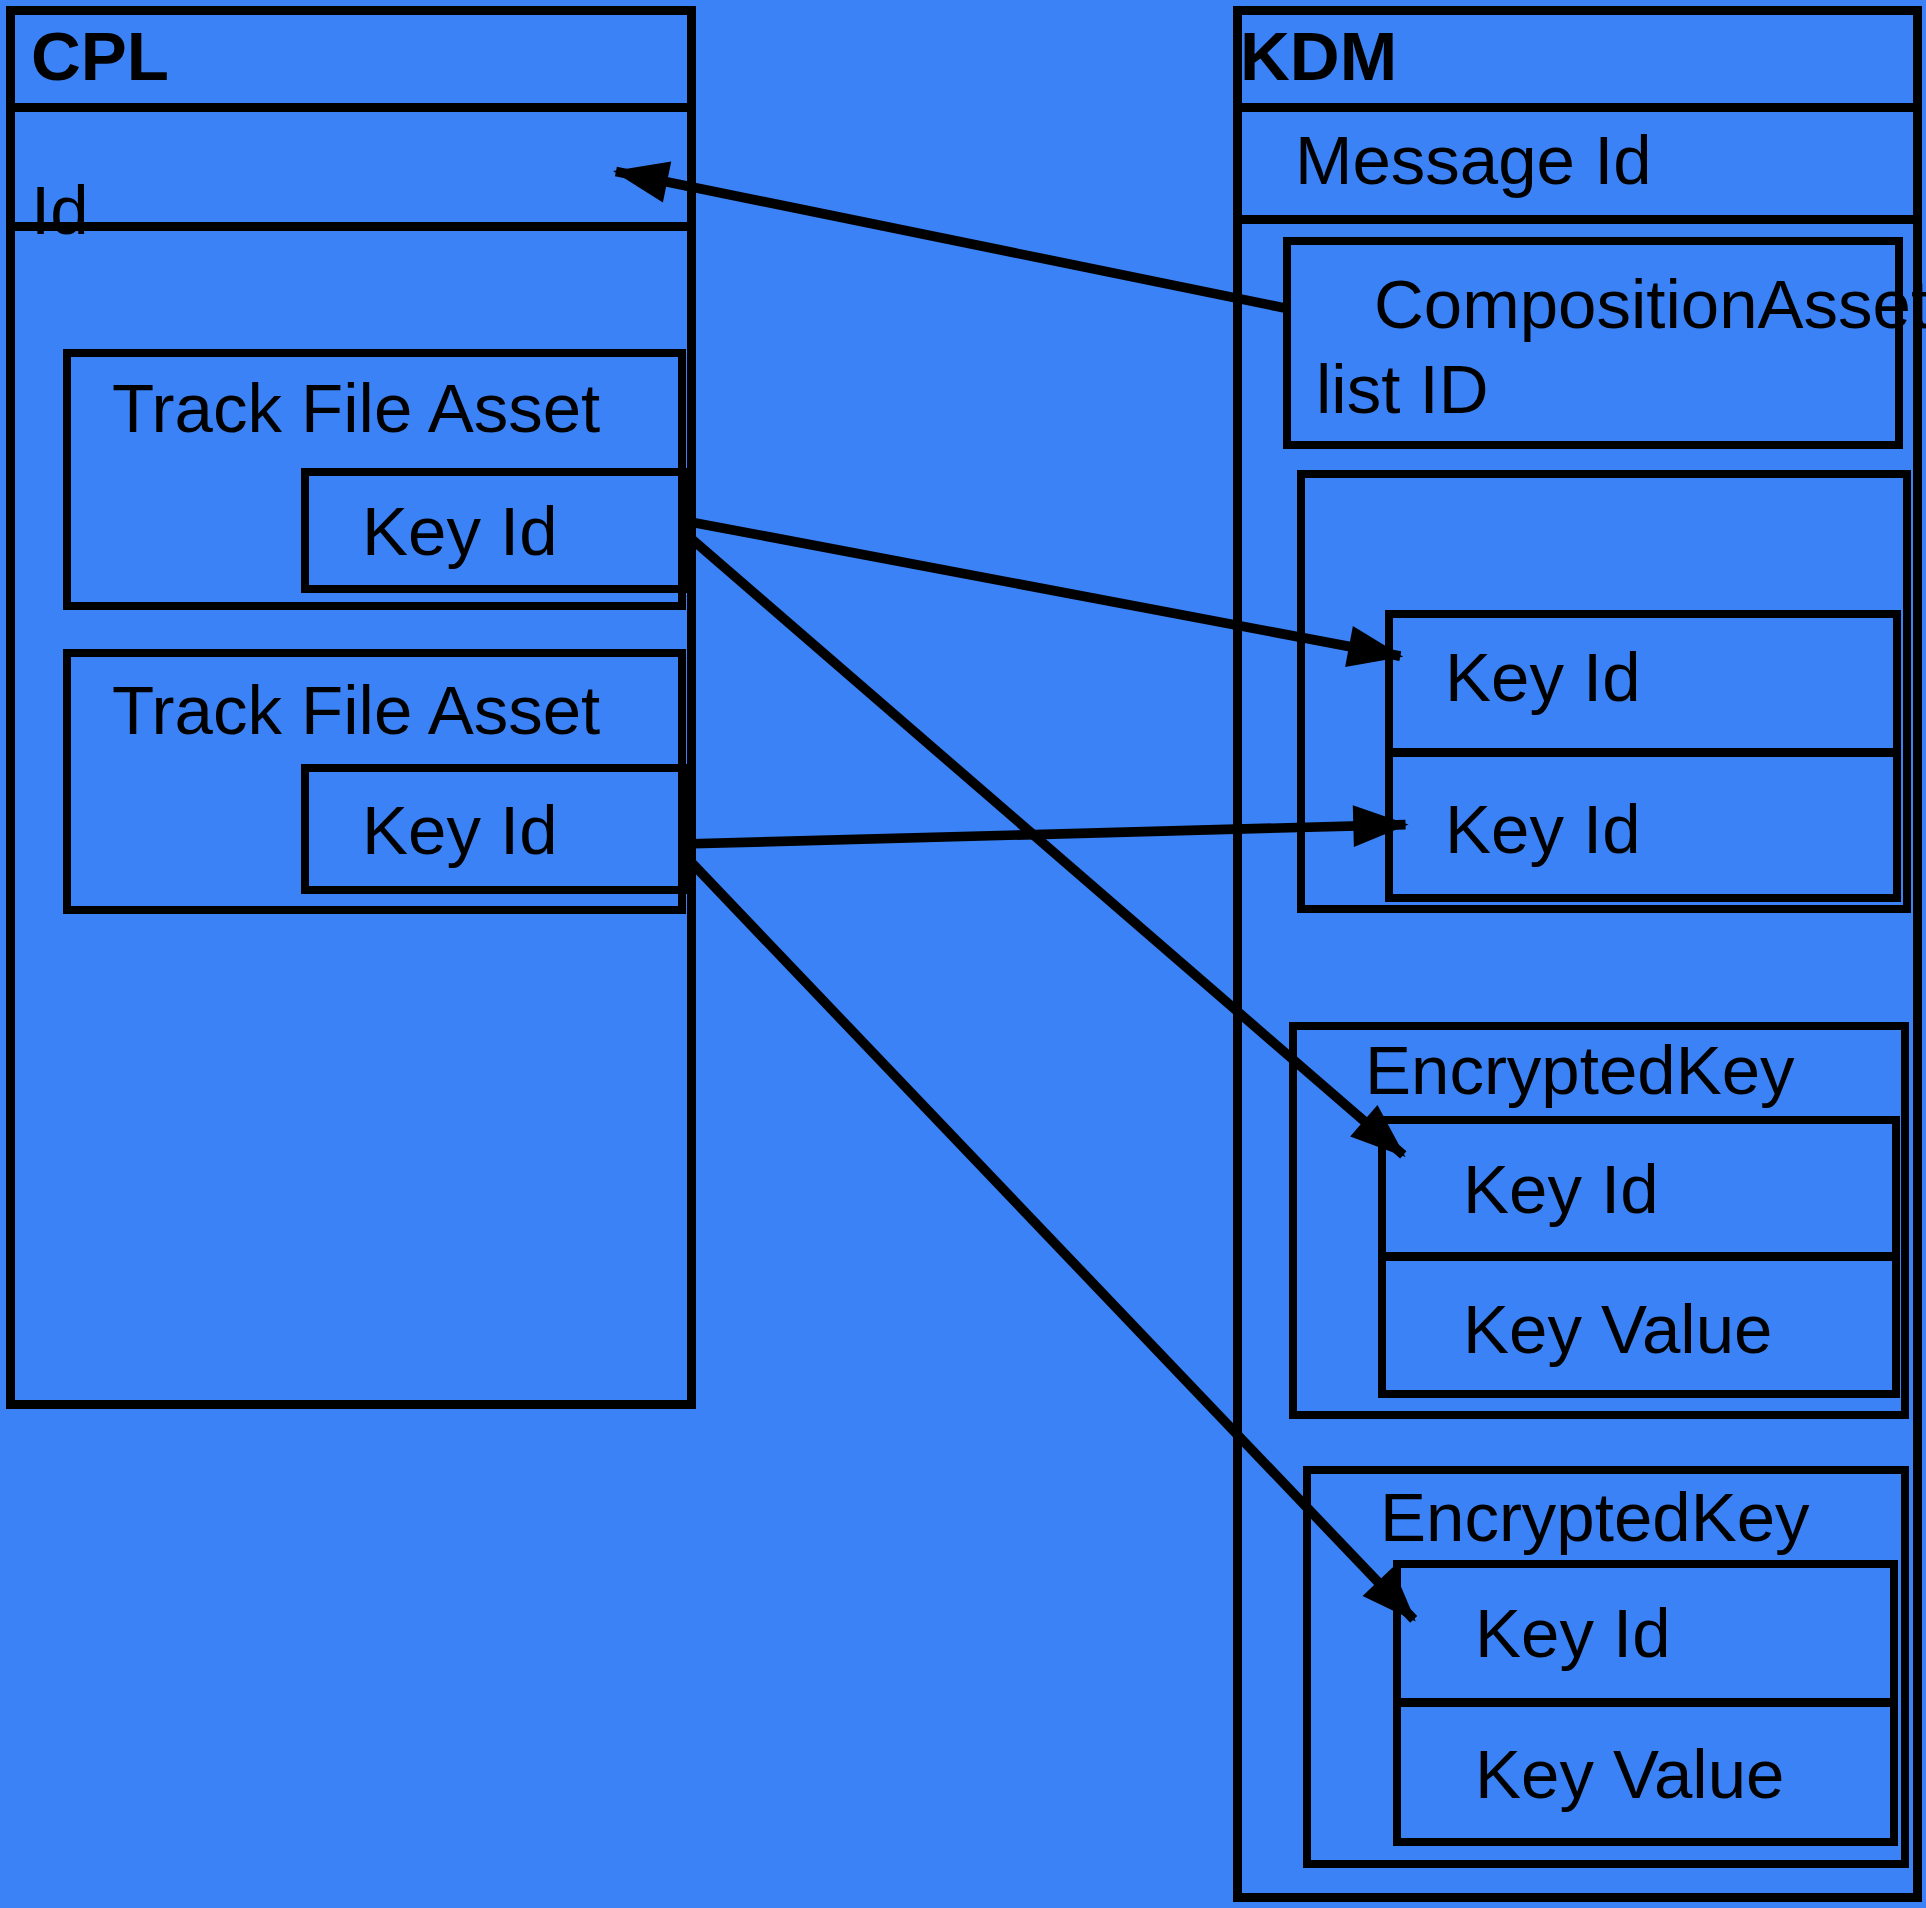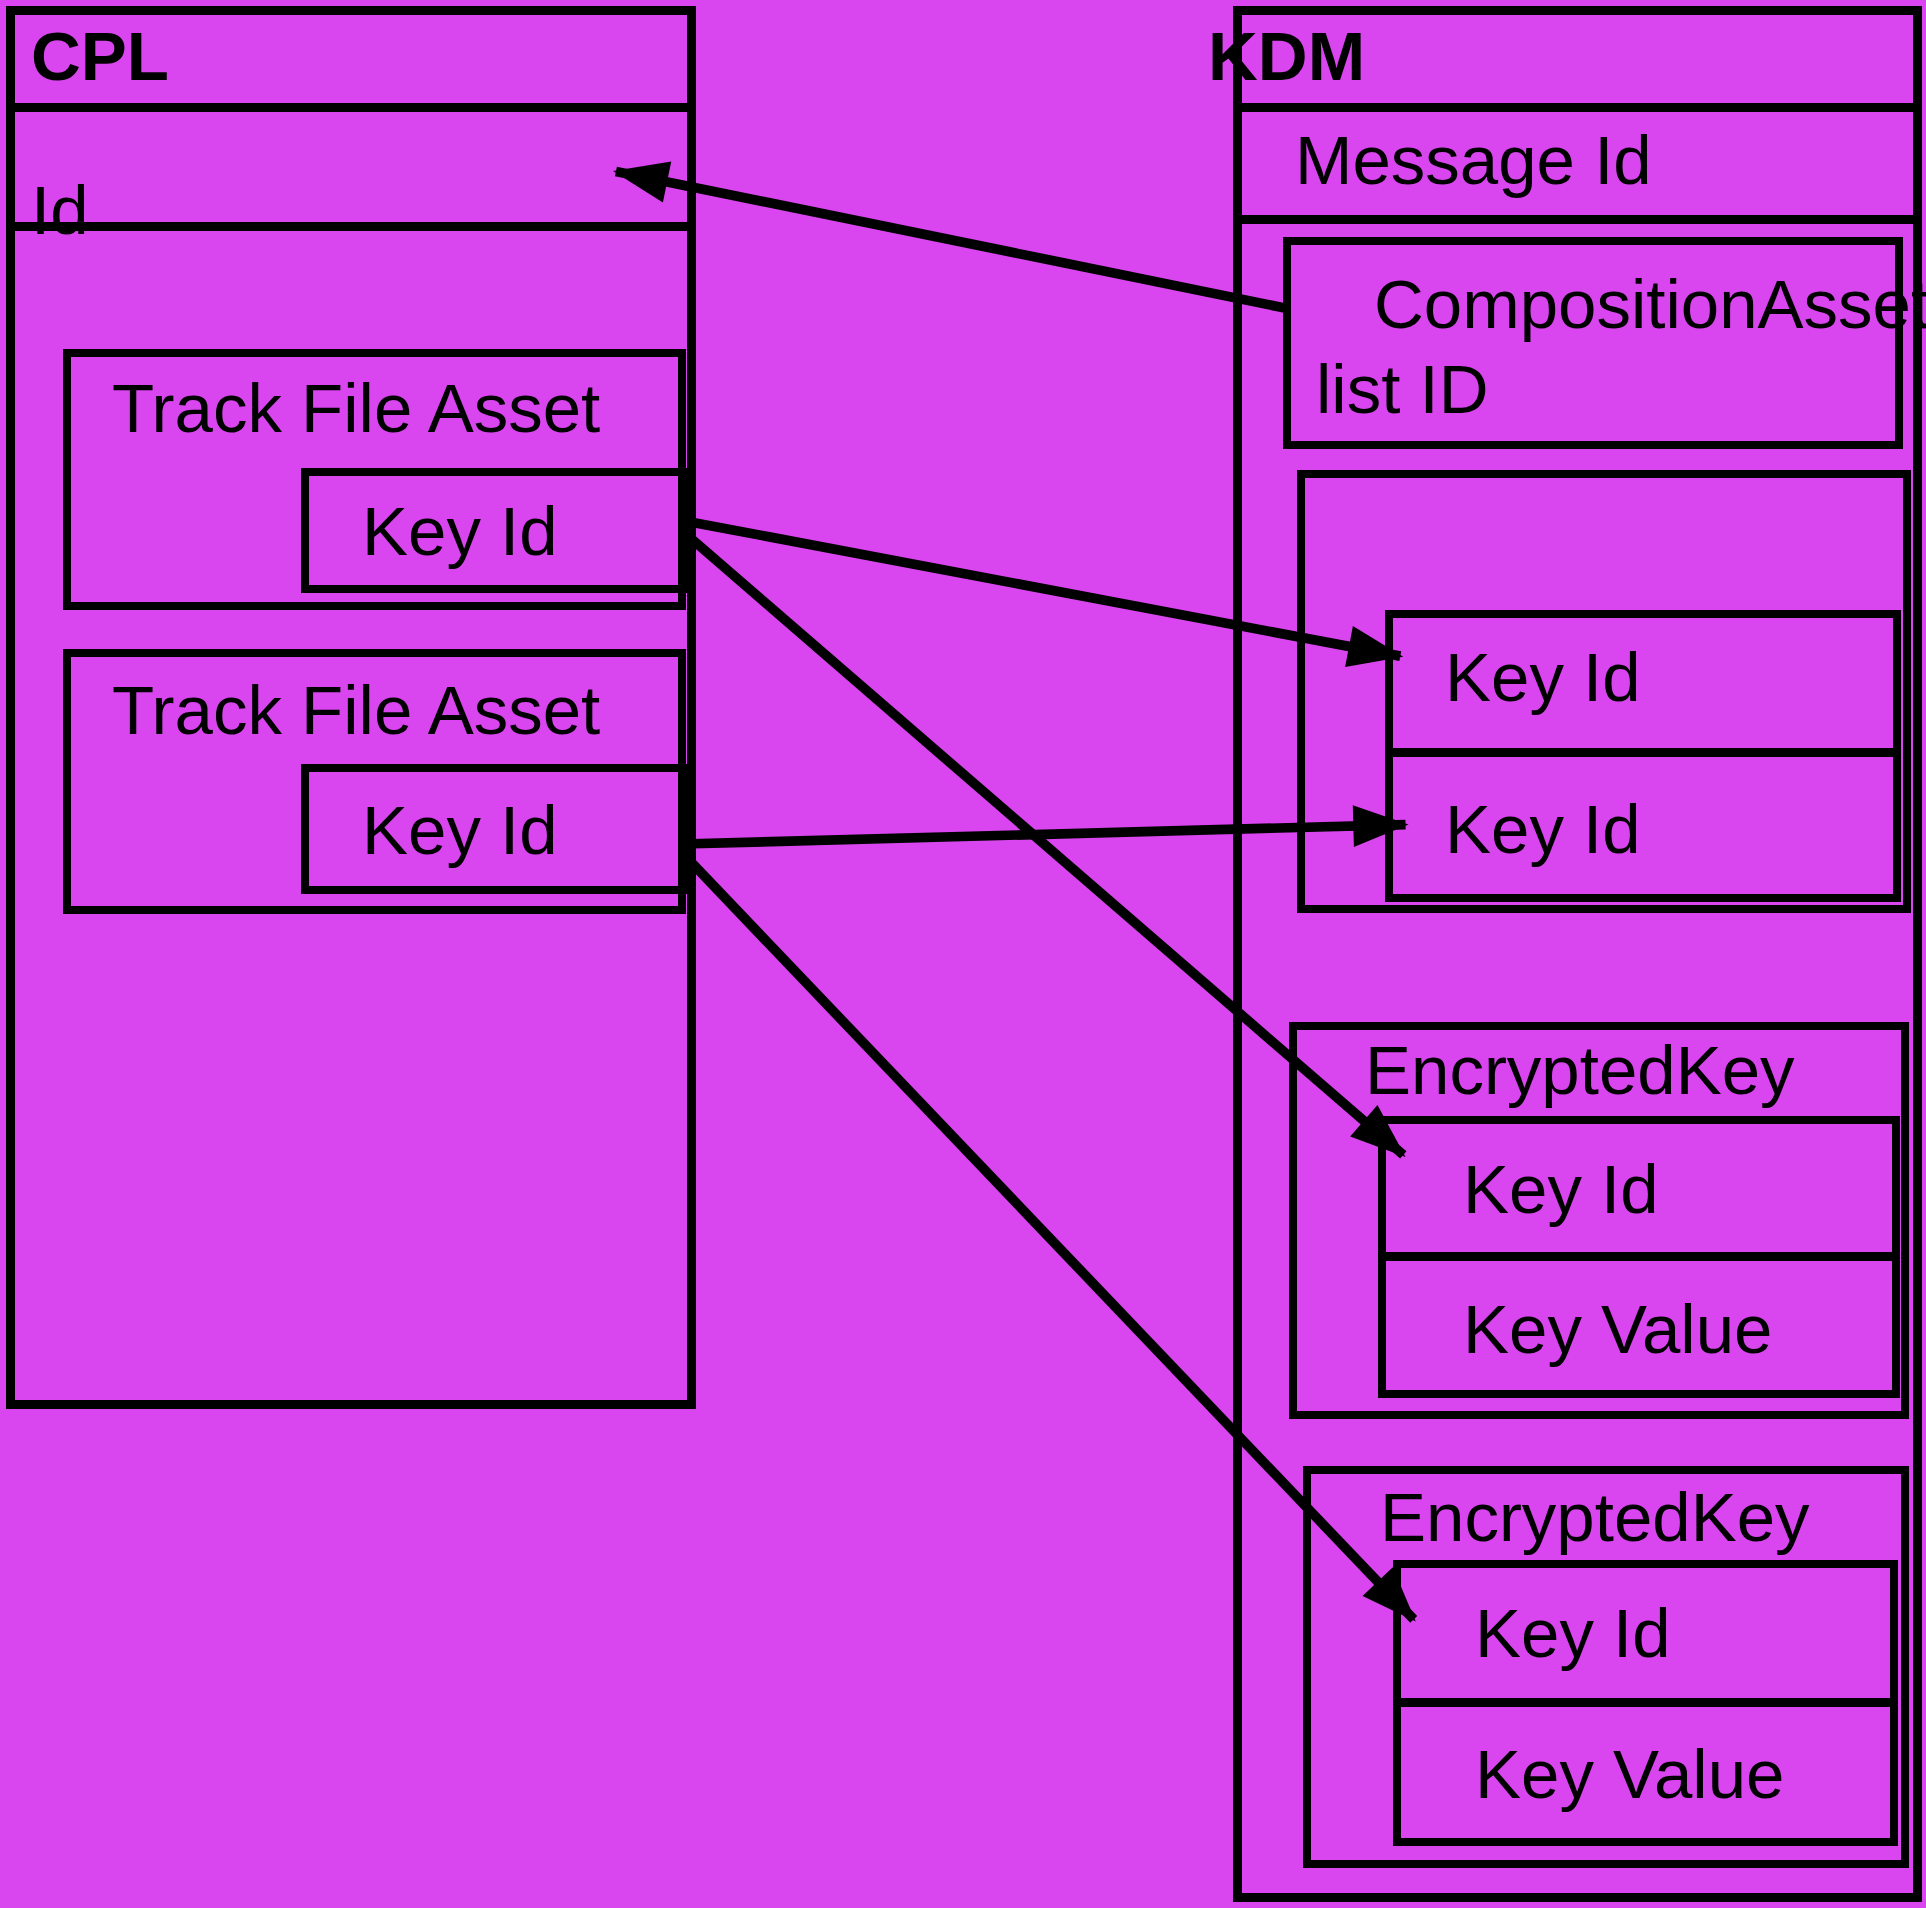--- a/index.html
+++ b/index.html
@@ -1,20 +1,20 @@
 <!DOCTYPE html>
 <html style="font-size:12px"><head>
 <meta charset="utf-8">
 <style>
   html, body { margin: 0; padding: 0; background: #ffffff; }
   .stage {
     position: relative;
     width: 1926px;
     height: 1908px;
-    background: #d946ef;
+    background: #3b82f6;
     font-family: "Liberation Sans", sans-serif;
     color: #000000;
     overflow: hidden;
   }
   .box {
     position: absolute;
     box-sizing: border-box;
     border: 8.2px solid #000000;
     background: transparent;
   }
@@ -63,21 +63,21 @@
 
   <div class="box" style="left:63px; top:649px; width:623px; height:265px;"></div>
   <div class="lbl" style="left:112px; top:673px;">Track File Asset</div>
   <div class="box" style="left:301px; top:764px; width:386px; height:130px;"></div>
   <div class="lbl" style="left:362px; top:793px;">Key Id</div>
 
   <div class="box outerbox" style="left:1233px; top:6px; width:689px; height:1896px;"></div>
   <div class="bar" style="left:1233px; top:103px; width:689px; height:9px;"></div>
   <div class="bar" style="left:1233px; top:215px; width:689px; height:9px;"></div>
 
-  <div class="lbl bold" style="left:1208px; top:18.6px;">KDM</div>
+  <div class="lbl bold" style="left:1240px; top:18.6px;">KDM</div>
   <div class="lbl" style="left:1295px; top:123px;">Message Id</div>
 
   <div class="box" style="left:1283px; top:237px; width:620px; height:212px;"></div>
   <div class="comp-line1" style="left:1336px; top:267px; width:513px;">
     <span>Composition</span>
     <span>Asset</span>
   </div>
   <div class="lbl" style="left:1316px; top:352px;">list ID</div>
 
   <div class="box" style="left:1297px; top:470px; width:614px; height:443px;"></div>

